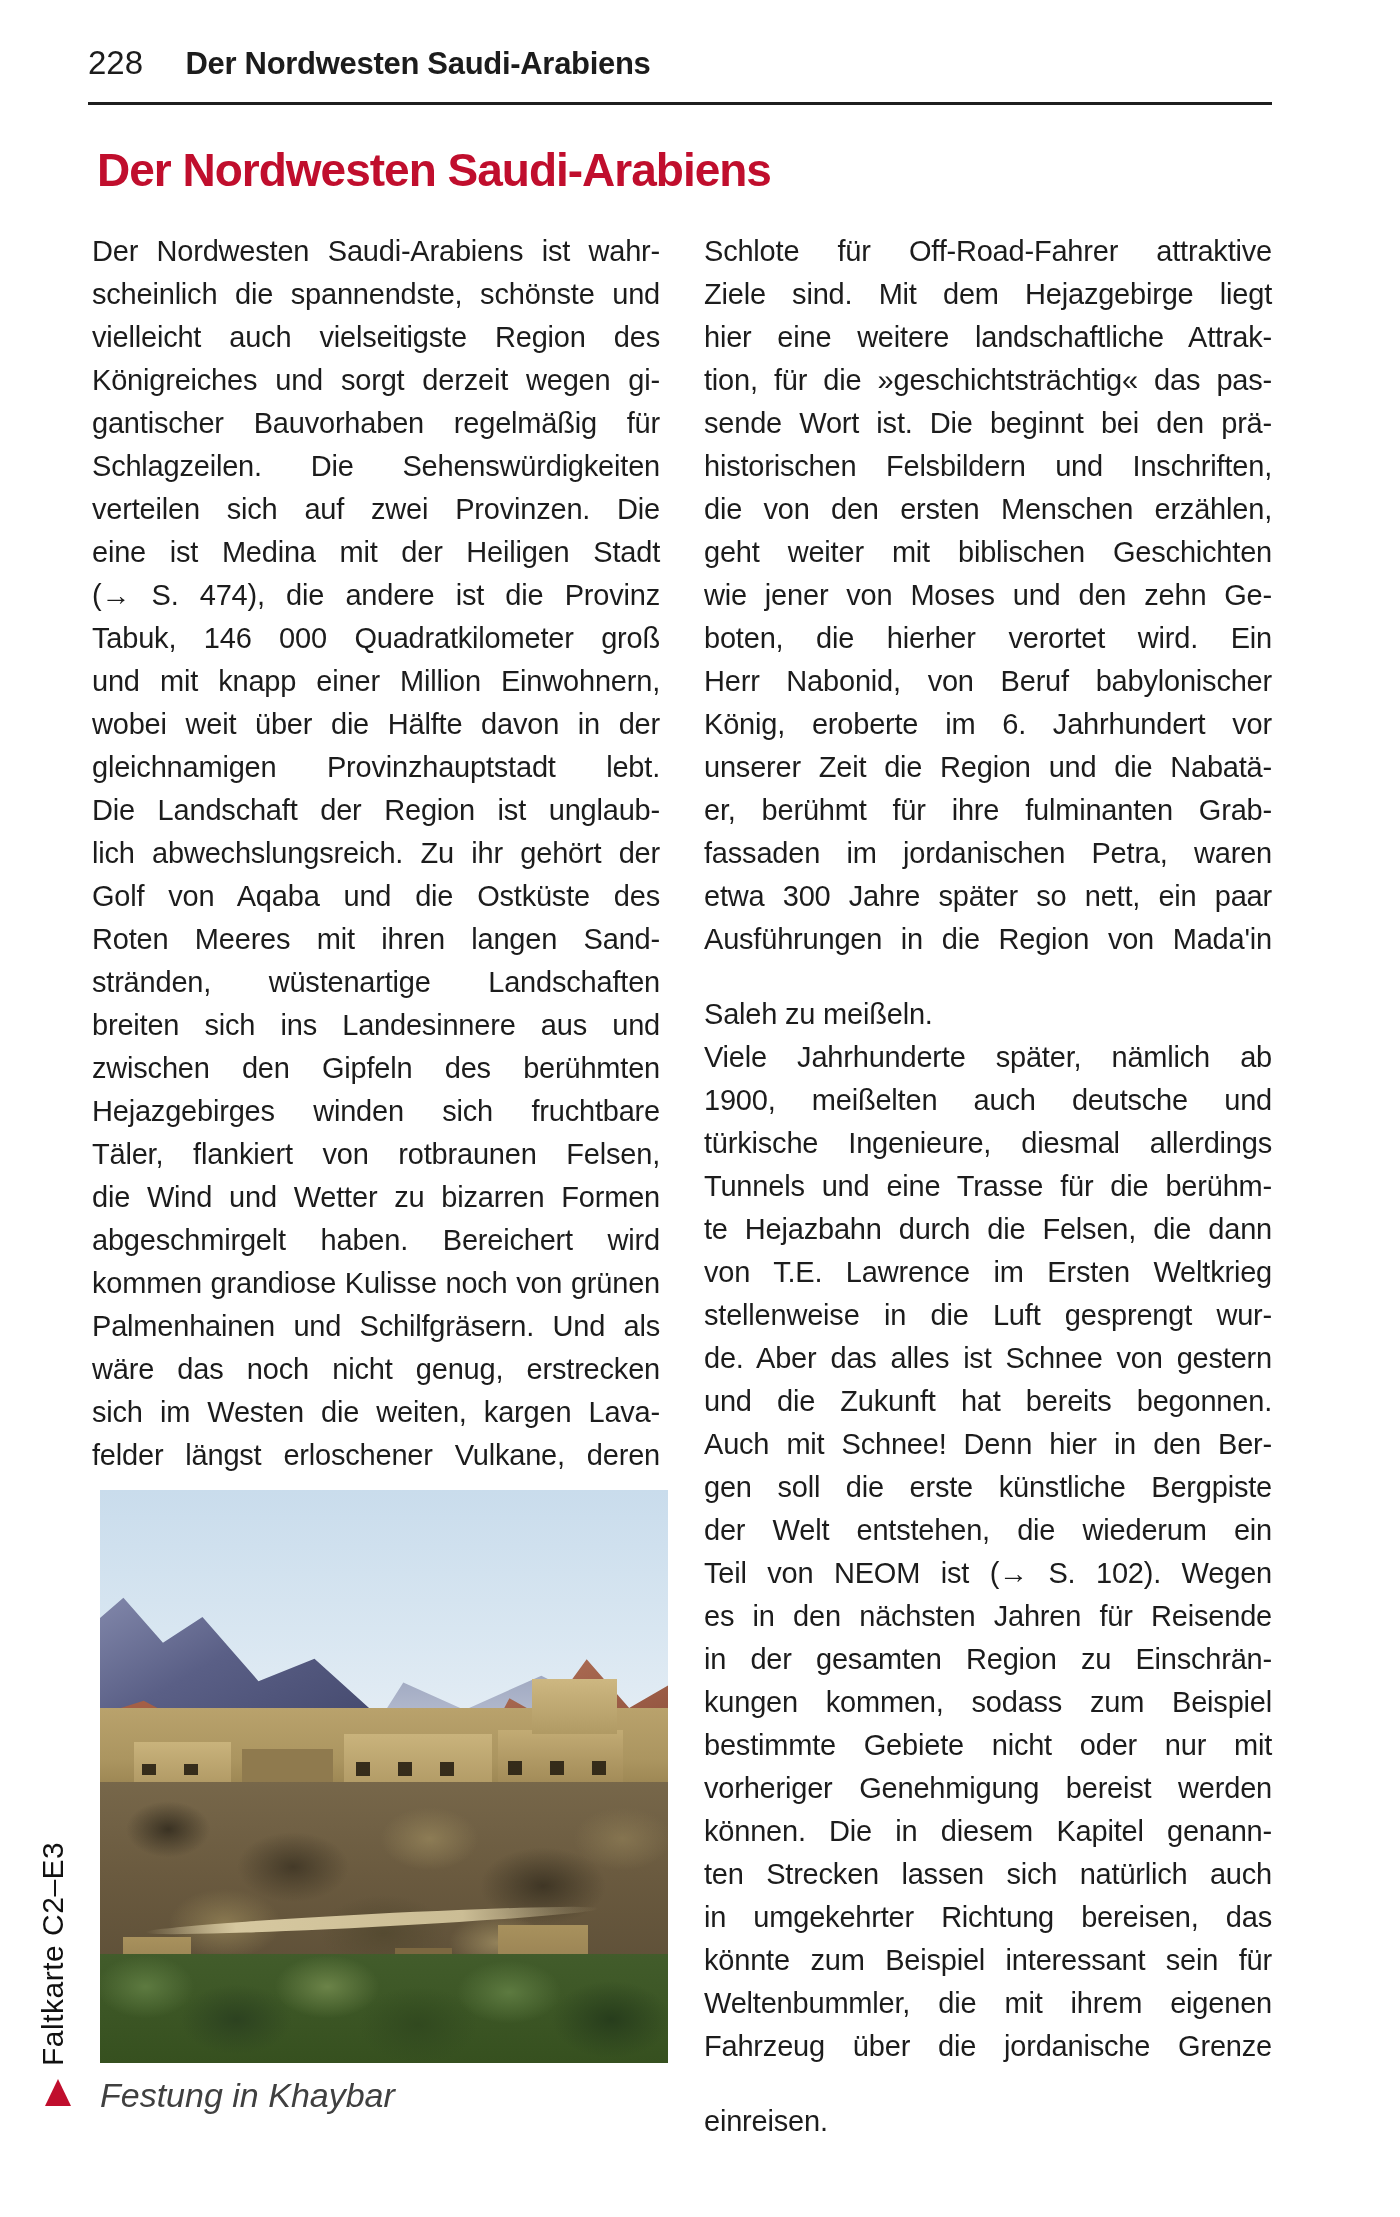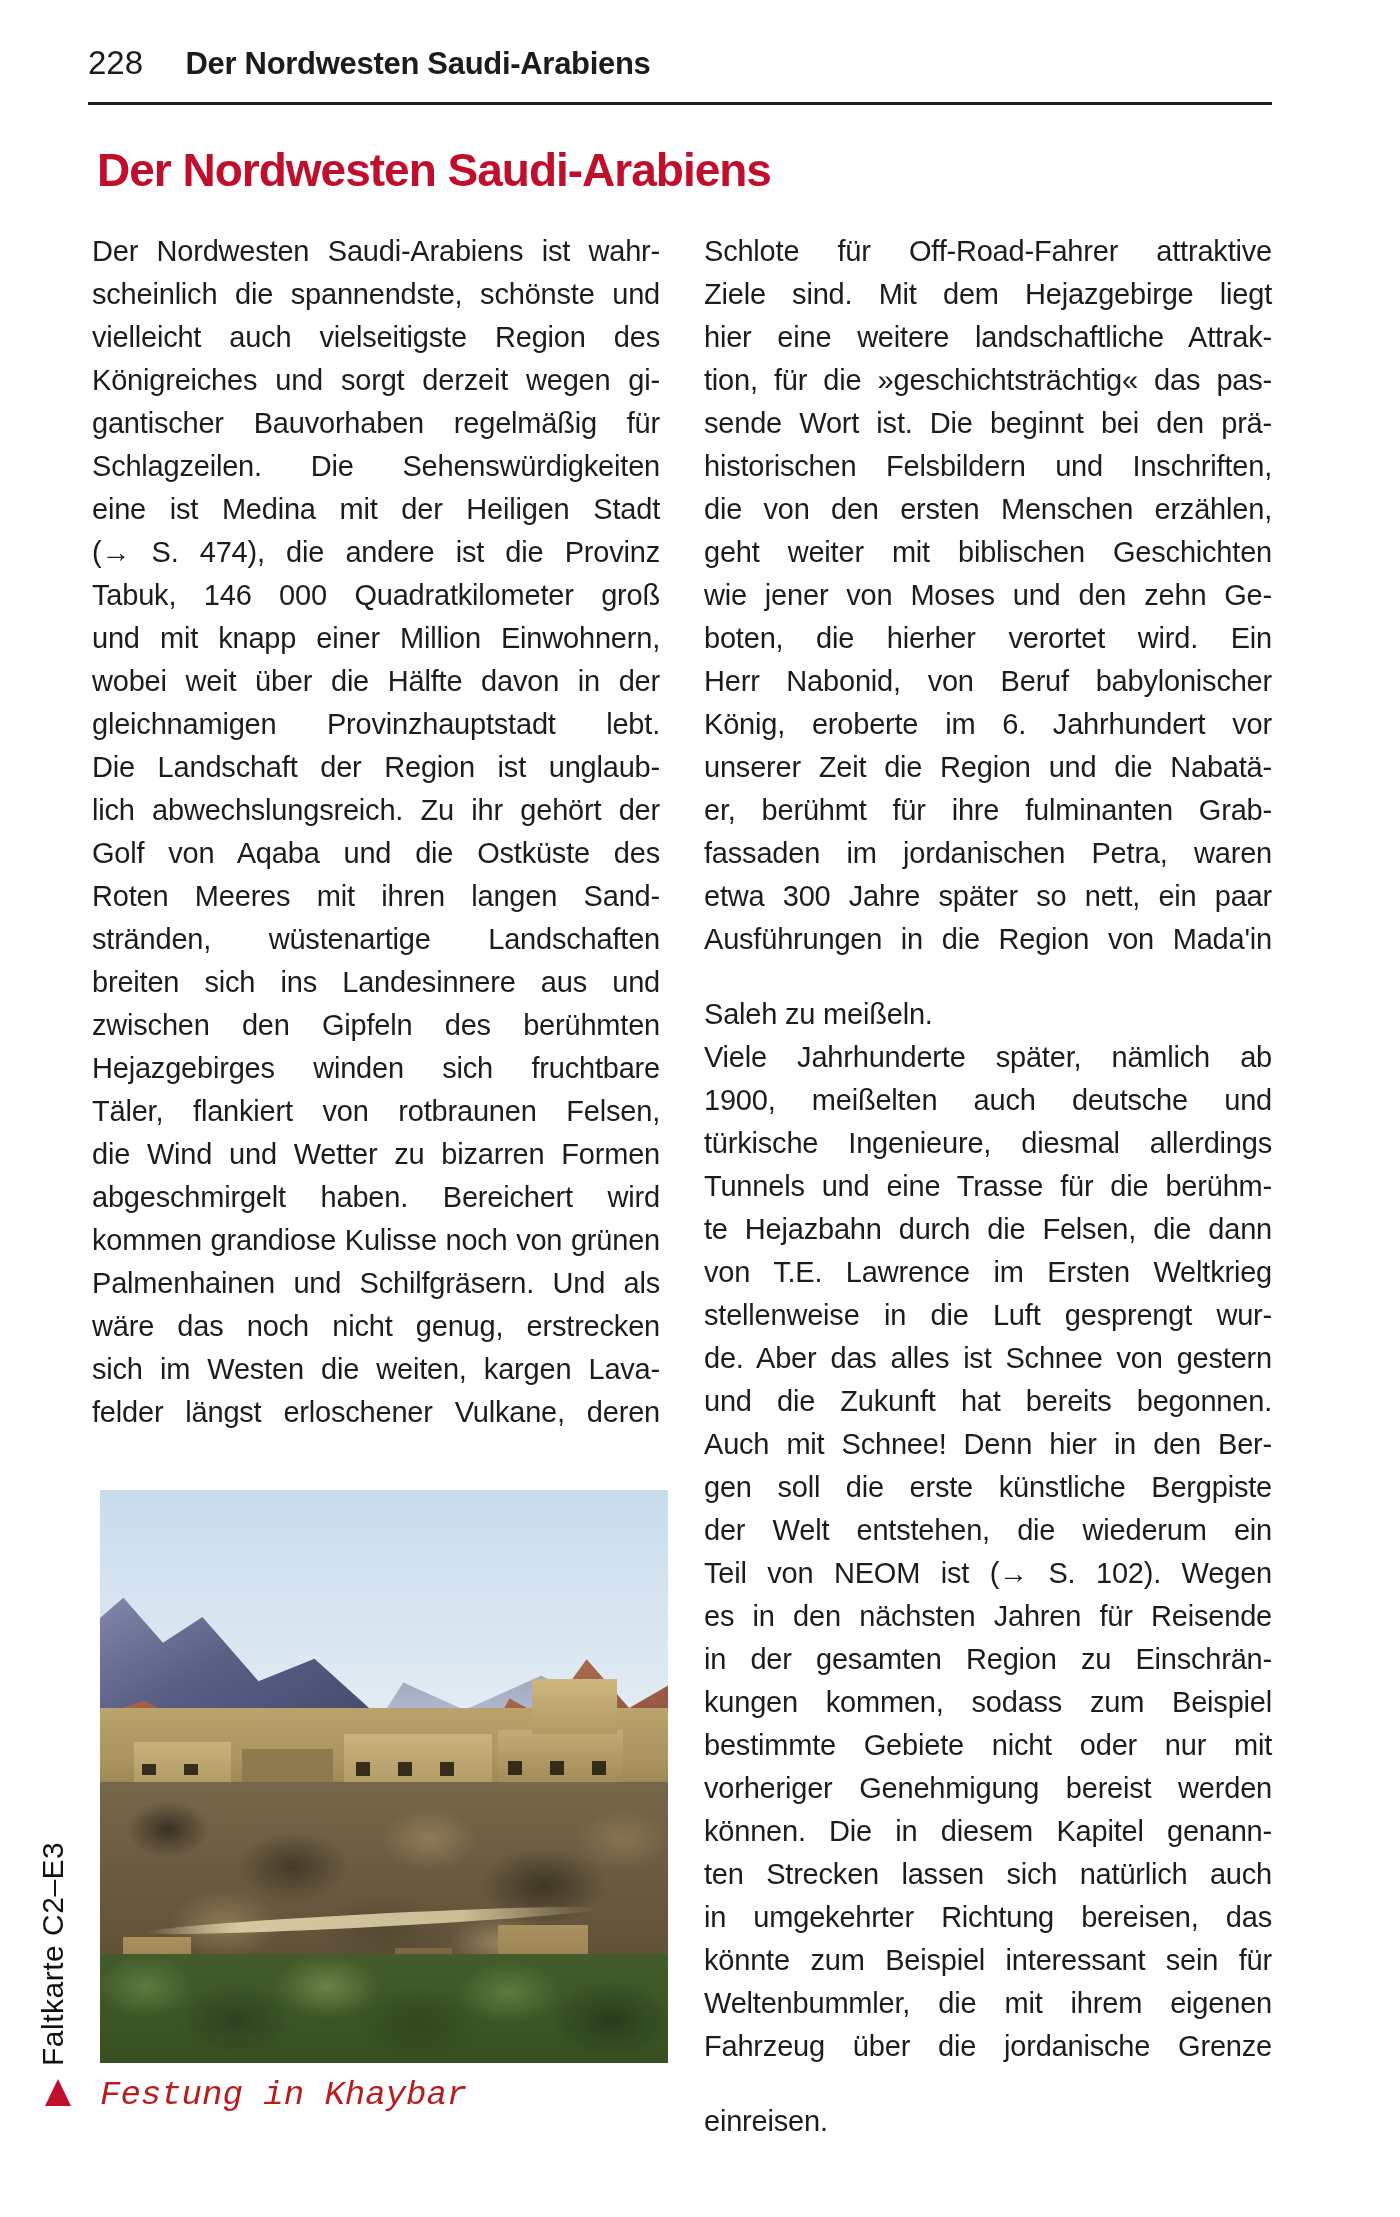--- a/index.html
+++ b/index.html
@@ -72,21 +72,21 @@
       radial-gradient(70px 45px at 8% 30%, #5d7a40 0%, rgba(93,122,64,0) 70%),
       radial-gradient(80px 50px at 24% 60%, #2c4220 0%, rgba(44,66,32,0) 70%),
       radial-gradient(75px 45px at 40% 30%, #6b8348 0%, rgba(107,131,72,0) 70%),
       radial-gradient(85px 55px at 56% 65%, #31491f 0%, rgba(49,73,31,0) 70%),
       radial-gradient(75px 45px at 72% 35%, #5d7a40 0%, rgba(93,122,64,0) 70%),
       radial-gradient(85px 55px at 90% 60%, #273d1c 0%, rgba(39,61,28,0) 70%),
       linear-gradient(#425c2b 0%, #36501f 100%); }
   
   #figure-caption{
     position:absolute; left:100px; top:2076px; width:568px;
-    font-family:Liberation Mono, monospace; font-style:italic; font-size:34px; color:#b91c1c;
+    font-family:Liberation Sans, sans-serif; font-style:italic; font-size:34px; color:#404040;
   }
   
   #map-ref{
     position:absolute; left:36px; top:1856px; height:210px; width:36px;
     writing-mode:vertical-rl; transform:rotate(180deg);
     font-size:30px; letter-spacing:0.5px; color:#111; white-space:nowrap;
   }
   #triangle-up-icon{
     position:absolute; left:45px; top:2079px; width:0; height:0;
     border-left:13px solid transparent; border-right:13px solid transparent;
@@ -106,20 +106,21 @@
 
   <h1 id="chapter-title">Der Nordwesten Saudi-Arabiens</h1>
 
   <div id="col-left" class="col">
       <div class="line">Der Nordwesten Saudi-Arabiens ist wahr-</div>
       <div class="line">scheinlich die spannendste, schönste und</div>
       <div class="line">vielleicht auch vielseitigste Region des</div>
       <div class="line">Königreiches und sorgt derzeit wegen gi-</div>
       <div class="line">gantischer Bauvorhaben regelmäßig für</div>
       <div class="line">Schlagzeilen. Die Sehenswürdigkeiten</div>
+      <div class="line">verteilen sich auf zwei Provinzen. Die</div>
       <div class="line">eine ist Medina mit der Heiligen Stadt</div>
       <div class="line">(→ S. 474), die andere ist die Provinz</div>
       <div class="line">Tabuk, 146 000 Quadratkilometer groß</div>
       <div class="line">und mit knapp einer Million Einwohnern,</div>
       <div class="line">wobei weit über die Hälfte davon in der</div>
       <div class="line">gleichnamigen Provinzhauptstadt lebt.</div>
       <div class="line">Die Landschaft der Region ist unglaub-</div>
       <div class="line">lich abwechslungsreich. Zu ihr gehört der</div>
       <div class="line">Golf von Aqaba und die Ostküste des</div>
       <div class="line">Roten Meeres mit ihren langen Sand-</div>

